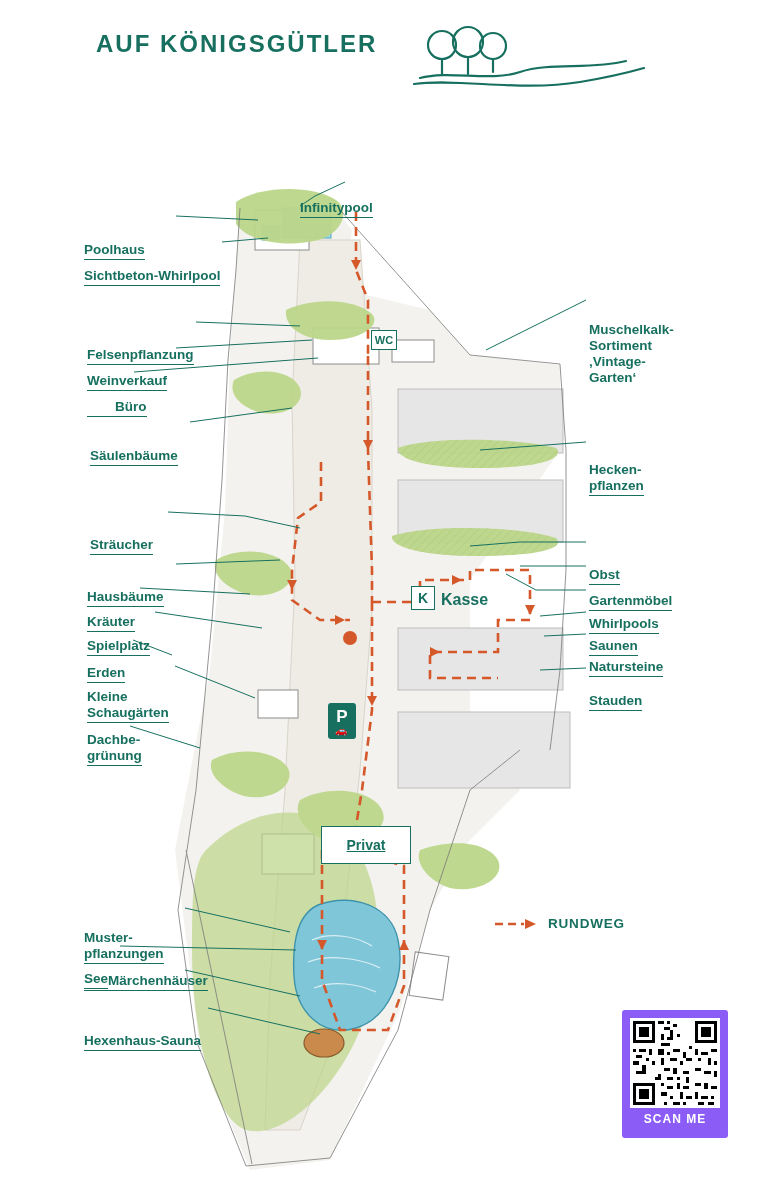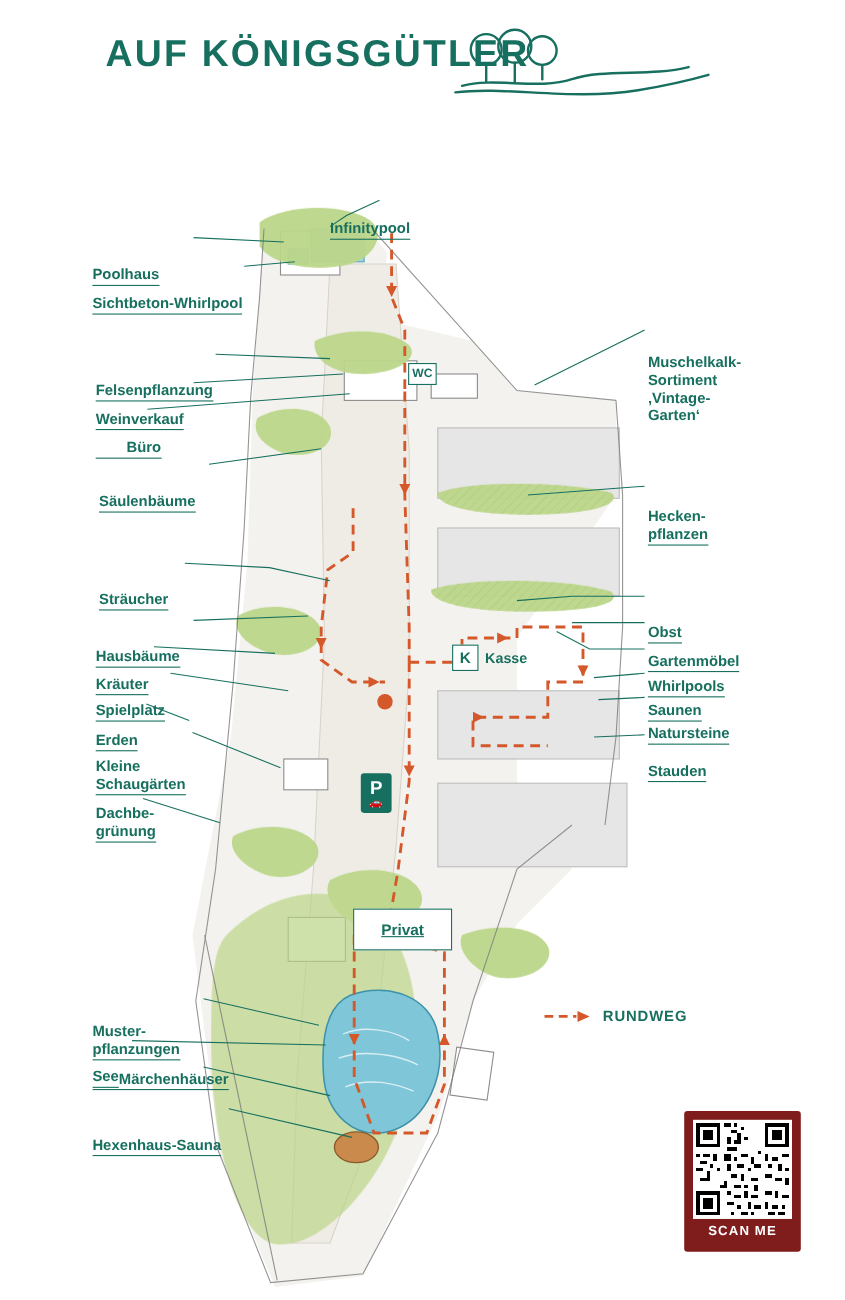--- a/index.html
+++ b/index.html
@@ -26,21 +26,21 @@
   .title-main {
     font-size: 47px;
     font-weight: bold;
     letter-spacing: 3px;
     line-height: 1.0;
     color: #17705f;
     margin: 0;
     white-space: nowrap;
   }
   .title-sub {
-    font-size: 34px;
+    font-size: 24px;
     font-weight: bold;
     letter-spacing: 2px;
     line-height: 1.0;
     color: #17705f;
     margin: 8px 0 0 18px;
     white-space: nowrap;
   }
   .header-sketch {
     position: absolute;
     left: 400px;
@@ -99,21 +99,21 @@
     color: #17705f;
   }
 
   
   .qr-box {
     position: absolute;
     left: 622px;
     top: 1010px;
     width: 106px;
     height: 128px;
-    background: #7f1d1d;
+    background: #8b5cf6;
     border-radius: 3px;
     padding: 16px;
     box-sizing: border-box;
   }
   .qr-inner {
     position: absolute;
     left: 8px;
     top: 8px;
     width: 90px;
     height: 90px;
@@ -146,21 +146,21 @@
     background: #ffffff;
   }
   .badge-k {
     left: 411px; top: 436px; width: 24px; height: 24px;
     border: 1.4px solid #17705f; color: #17705f; font-size: 14px;
     background: #ffffff;
   }
   .badge-k-text {
     position: absolute;
     left: 441px; top: 441px;
-    font-size: 13px; color: #17705f; font-weight: bold;
+    font-size: 16px; color: #17705f; font-weight: bold;
   }
   .badge-p {
     left: 328px; top: 553px; width: 28px; height: 36px;
     background: #17705f; color: #ffffff; font-size: 19px;
     border-radius: 3px; flex-direction: column; line-height: 1;
     padding-top: 2px;
   }
   .badge-p .p-letter { font-size: 17px; }
   .badge-p .p-car { font-size: 10px; margin-top: 1px; }
   .privat-box {

